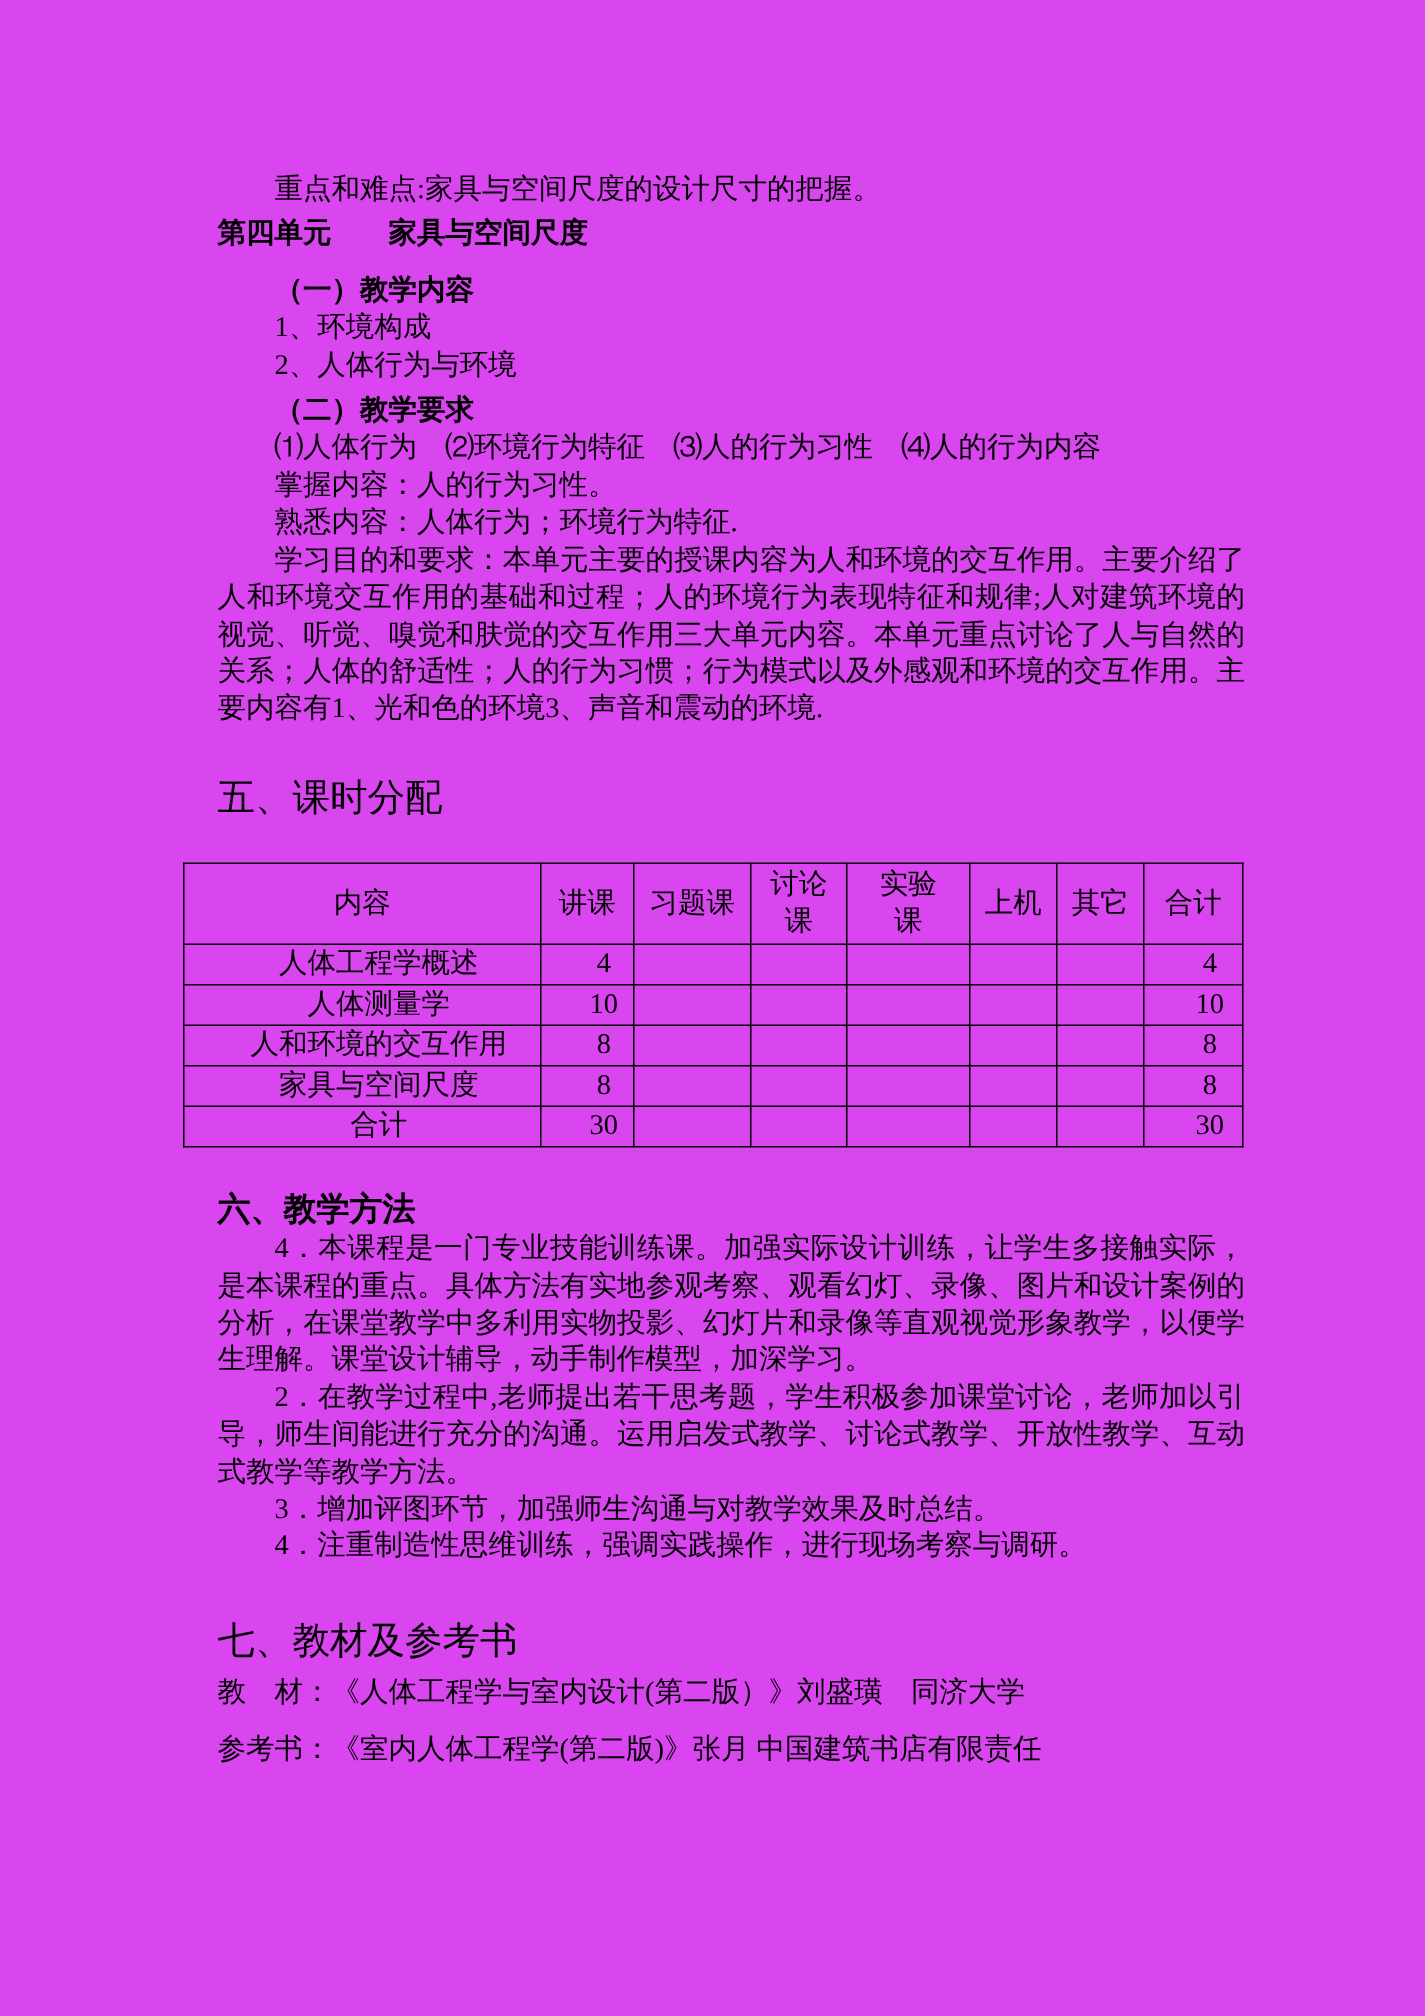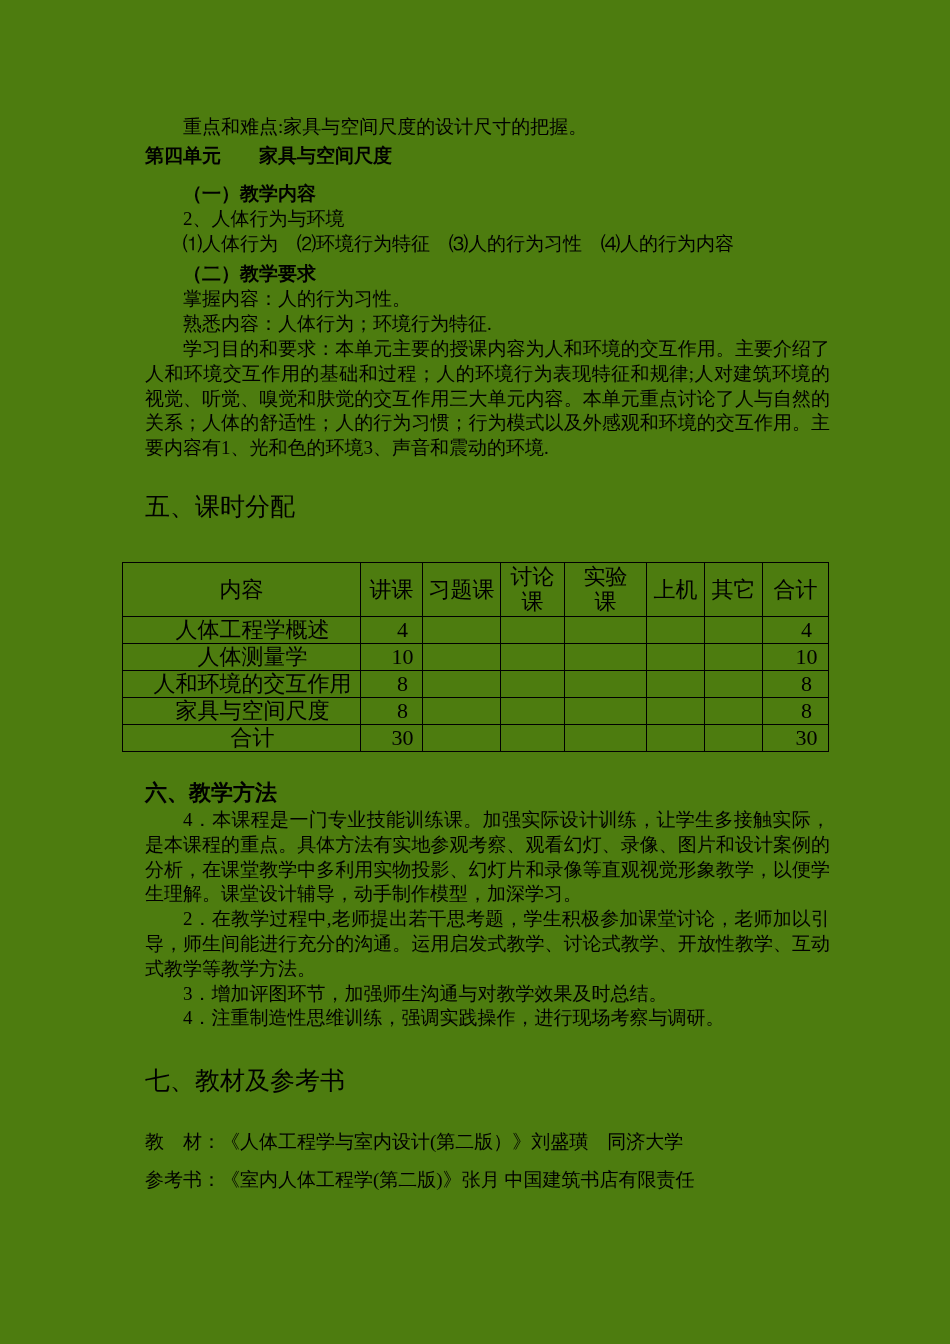--- a/index.html
+++ b/index.html
@@ -8,21 +8,21 @@
     width: 950px;
     height: 1344px;
     color: #000000;
     font-family: "Liberation Serif", "DejaVu Serif", serif;
     overflow: hidden;
   }
   .page {
     width: 950px;
     height: 1344px;
     padding: 114px 120px 40px 145px;
-    background: #4d7c0f;
+    background: #d946ef;
   }
   .line {
     font-size: 19px;
     line-height: 25px;
   }
   .indent { padding-left: 38px; }
   .bold { font-weight: bold; }
   .unit-heading { margin-top: 4px; }
   .sub-heading { margin-top: 13px; }
   .sub-heading2 { margin-top: 5px; }
@@ -37,26 +37,26 @@
     font-size: 25px;
     font-weight: normal;
     margin-top: 29px;
   }
   .h-medium {
     font-size: 22px;
     font-weight: bold;
     margin-top: 26px;
   }
   table.hours {
-    margin-top: 39px;
+    margin-top: 27px;
     margin-left: -23px;
     width: 706px;
     border-collapse: collapse;
     table-layout: fixed;
-    font-size: 22px;
+    font-size: 19px;
   }
   table.hours th, table.hours td {
     border: 1px solid #000000;
     text-align: center;
     vertical-align: middle;
     font-weight: normal;
     padding: 0 2px;
     overflow: hidden;
   }
   table.hours th {
@@ -68,35 +68,36 @@
     height: 27px;
     line-height: 25px;
     padding-left: 24px;
   }
   .teach-para { margin-top: 0px; }
   .h7 { margin-top: 33px; }
   .book-line {
     font-size: 19px;
     line-height: 38px;
   }
-  .books { margin-top: 26px; }
+  .books { }
 </style>
 </head>
 <body>
 
 <div class="page">
 
   <p class="line indent">重点和难点:家具与空间尺度的设计尺寸的把握。</p>
   <p class="line bold unit-heading">第四单元　　家具与空间尺度</p>
 
   <p class="line indent bold sub-heading">（一）教学内容</p>
+  <p class="line indent">1、环境构成</p>
   <p class="line indent">2、人体行为与环境</p>
+  <p class="line indent bold sub-heading2">（二）教学要求</p>
+
   <p class="line indent">⑴人体行为　⑵环境行为特征　⑶人的行为习性　⑷人的行为内容</p>
-
-  <p class="line indent bold sub-heading2">（二）教学要求</p>
   <p class="line indent">掌握内容：人的行为习性。</p>
   <p class="line indent">熟悉内容：人体行为；环境行为特征.</p>
 
   <p class="para summary">学习目的和要求：本单元主要的授课内容为人和环境的交互作用。主要介绍了人和环境交互作用的基础和过程；人的环境行为表现特征和规律;人对建筑环境的视觉、听觉、嗅觉和肤觉的交互作用三大单元内容。本单元重点讨论了人与自然的关系；人体的舒适性；人的行为习惯；行为模式以及外感观和环境的交互作用。主要内容有1、光和色的环境3、声音和震动的环境.</p>
 
   <h1 class="h-large">五、课时分配</h1>
 
   <table class="hours">
     <colgroup>
       <col style="width:238px">

